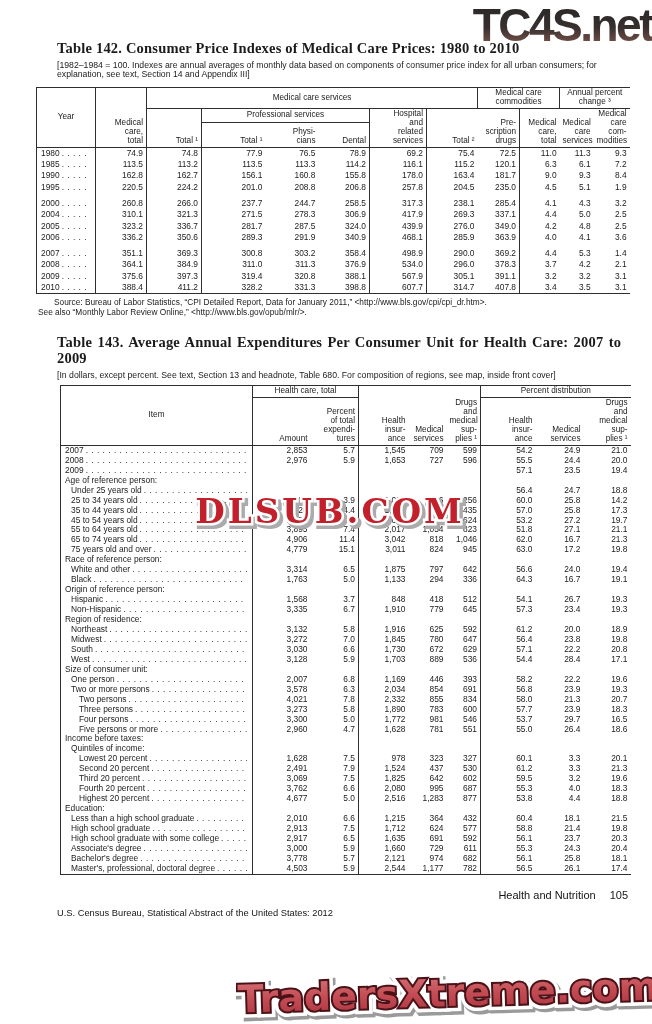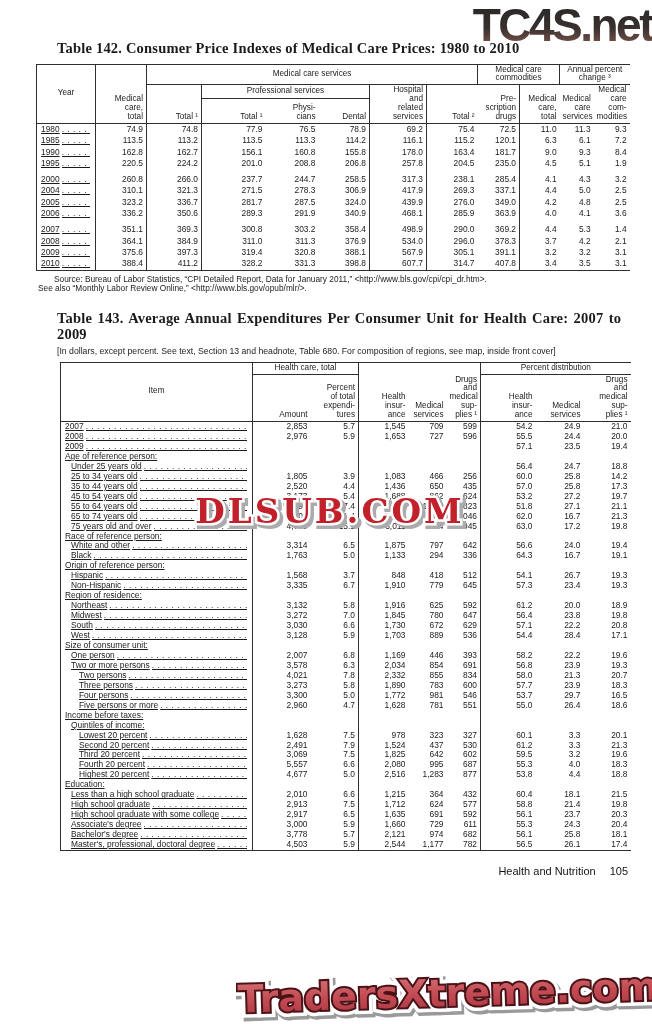--- a/index.html
+++ b/index.html
@@ -20,21 +20,21 @@
   .h-stack{text-align:right;white-space:pre-line;}
   .h-year,.h-item{text-align:center;vertical-align:middle;}
   .vr{border-right:1px solid #2e2e2e;}
   .bb{border-bottom:1px solid #2e2e2e;}
   tbody td{font-size:8.4px;padding:0 3px;vertical-align:bottom;}
   #t142 tbody td{line-height:11.3px;}
   #t143 tbody td{line-height:9.95px;}
   tbody tr:first-child td{border-top:1px solid #2e2e2e;}
   .num{text-align:right;}
   .bl{border-left:1px solid #2e2e2e;}
-  td.lbl{padding-left:4px;text-decoration:underline;}
+  td.lbl{padding-left:4px;}
   td.lbl .cellflex{display:flex;align-items:flex-end;}
   .t{white-space:nowrap;}
   .dots{flex:1;overflow:hidden;white-space:nowrap;margin:0 2px;color:#2a2a2a;}
   .dots::after{content:". . . . . . . . . . . . . . . . . . . . . . . . . . . . . . . . . . . . . . . . . . . . . . . . . . . . . . . . . . . . . . . .";letter-spacing:.5px;}
   .i1{padding-left:10px !important;}
   .i2{padding-left:18px !important;}
   tr.gap td{padding-top:5px;}
   
   .fn{font-size:8.3px;line-height:9.6px;margin:4px 26px 0 38px;}
   .fn p{margin:0;}
@@ -52,20 +52,21 @@
   #wm-mid{left:182px;top:488px;}
   #wm-bot{left:236px;top:964px;}
 </style>
 </head>
 <body>
 
 <div class="page">
   <div class="content">
 
     <h1 class="t-title" id="title142">Table 142. Consumer Price Indexes of Medical Care Prices: 1980 to 2010</h1>
+    <div class="bracket-note">[1982–1984 = 100. Indexes are annual averages of monthly data based on components of consumer price index for all urban consumers; for explanation, see text, Section 14 and Appendix III]</div>
 
     <table id="t142">
       <colgroup>
         <col style="width:59px">
           <col style="width:51px">
           <col style="width:55px">
           <col style="width:64px">
         <col style="width:53px">
           <col style="width:51px">
           <col style="width:57px">
@@ -940,21 +941,21 @@
             <td class="num">3.2</td>
             <td class="num">19.6</td>
           </tr>
           <tr>
             <td class="lbl i2">
               <div class="cellflex">
                 <span class="t">Fourth 20 percent</span>
                 <span class="dots"></span>
               </div>
             </td>
-            <td class="num bl">5,557</td>
+            <td class="num bl">3,762</td>
             <td class="num">6.6</td>
             <td class="num bl">2,080</td>
             <td class="num">995</td>
             <td class="num">687</td>
             <td class="num bl">55.3</td>
             <td class="num">4.0</td>
             <td class="num">18.3</td>
           </tr>
           <tr>
             <td class="lbl i2">
@@ -1083,20 +1084,21 @@
             <td class="num">26.1</td>
             <td class="num">17.4</td>
           </tr>
         </tbody>
     </table>
 
 
     <div class="footer-right">
       <span>Health and Nutrition</span><span class="pgnum">105</span>
     </div>
+    <div class="credit">U.S. Census Bureau, Statistical Abstract of the United States: 2012</div>
   </div>
 
   <svg class="wm" id="wm-top" width="228" height="54" viewBox="0 0 228 54">
     <defs>
       <linearGradient id="wm-top-grad" x1="0" y1="0" x2="0" y2="1">
         <stop offset="0" stop-color="#262626"></stop>
         <stop offset="0.55" stop-color="#37302e"></stop>
         <stop offset="0.82" stop-color="#6e4c46"></stop>
         <stop offset="1" stop-color="#a8837c"></stop>
       </linearGradient>

